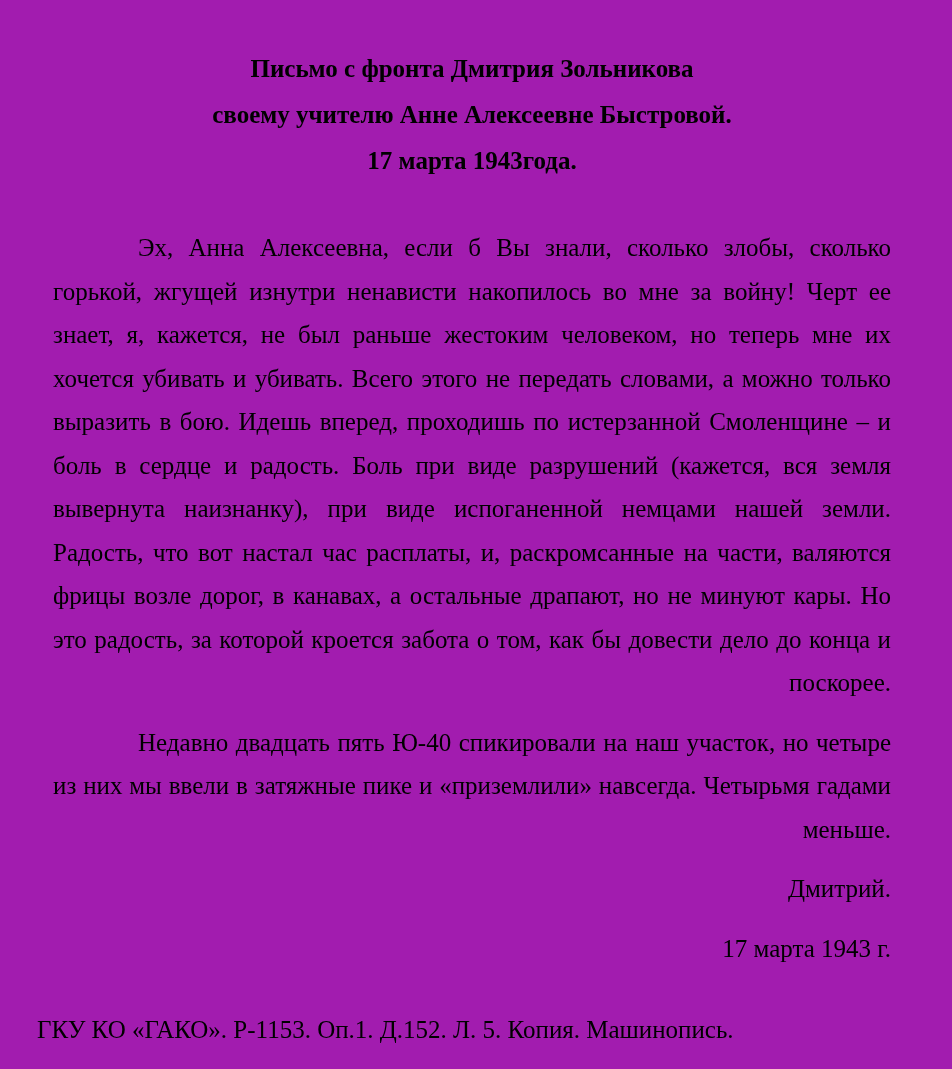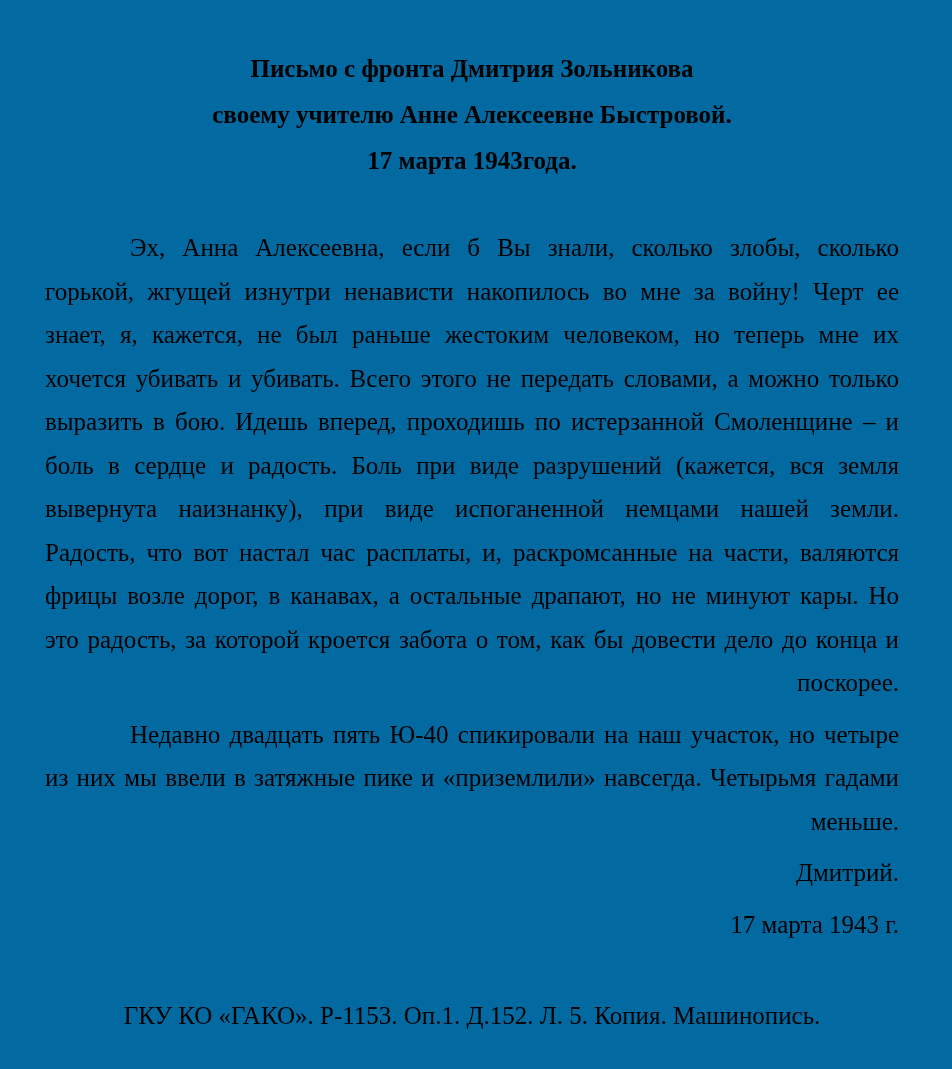--- a/index.html
+++ b/index.html
@@ -5,59 +5,59 @@
   html, body {
     margin: 0;
     padding: 0;
     background: #ffffff;
   }
   .page {
     position: relative;
     width: 952px;
     height: 1069px;
     box-sizing: border-box;
-    background: #0369a1;
+    background: #a21caf;
     color: #000000;
     font-family: "Liberation Serif", "DejaVu Serif", serif;
     padding: 46px 45px 0 37px;
     overflow: hidden;
   }
   .title {
     text-align: center;
     font-weight: bold;
     font-size: 25px;
     line-height: 46px;
     margin: 0 0 42px 0;
   }
   .title-line {
     white-space: nowrap;
   }
   .body-text {
     font-size: 25px;
   }
   .paragraph {
-    margin: 8px;
+    margin: 16px;
   }
   .line {
     line-height: 43.5px;
     text-align: right;
     white-space: normal;
   }
   .line.stretch {
     text-align: justify;
     text-align-last: justify;
   }
   .line.indent {
     text-indent: 85px;
   }
   .footer-line {
     font-size: 25px;
     line-height: 43.5px;
-    margin-top: 48px;
-    text-align: center;
+    margin-top: 38px;
+    text-align: left;
   }
 </style>
 </head>
 <body>
 
 <div class="page">
   <div class="title">
     <div class="title-line">Письмо с фронта Дмитрия Зольникова</div>
     <div class="title-line">своему учителю Анне Алексеевне Быстровой.</div>
     <div class="title-line">17 марта 1943года.</div>

